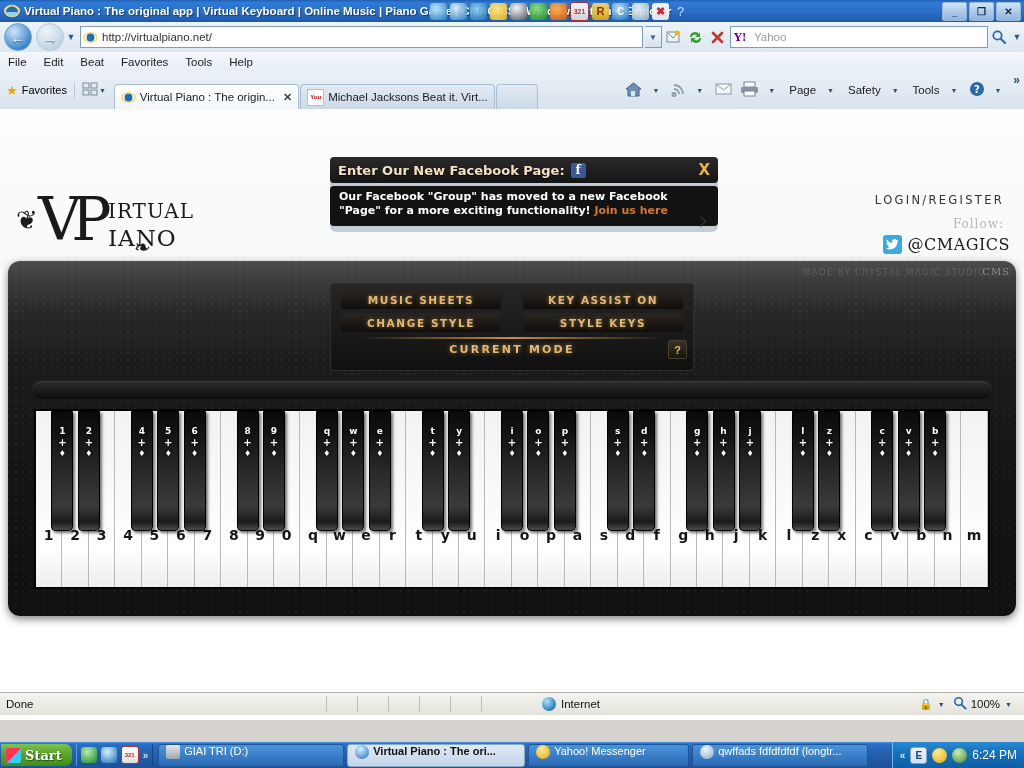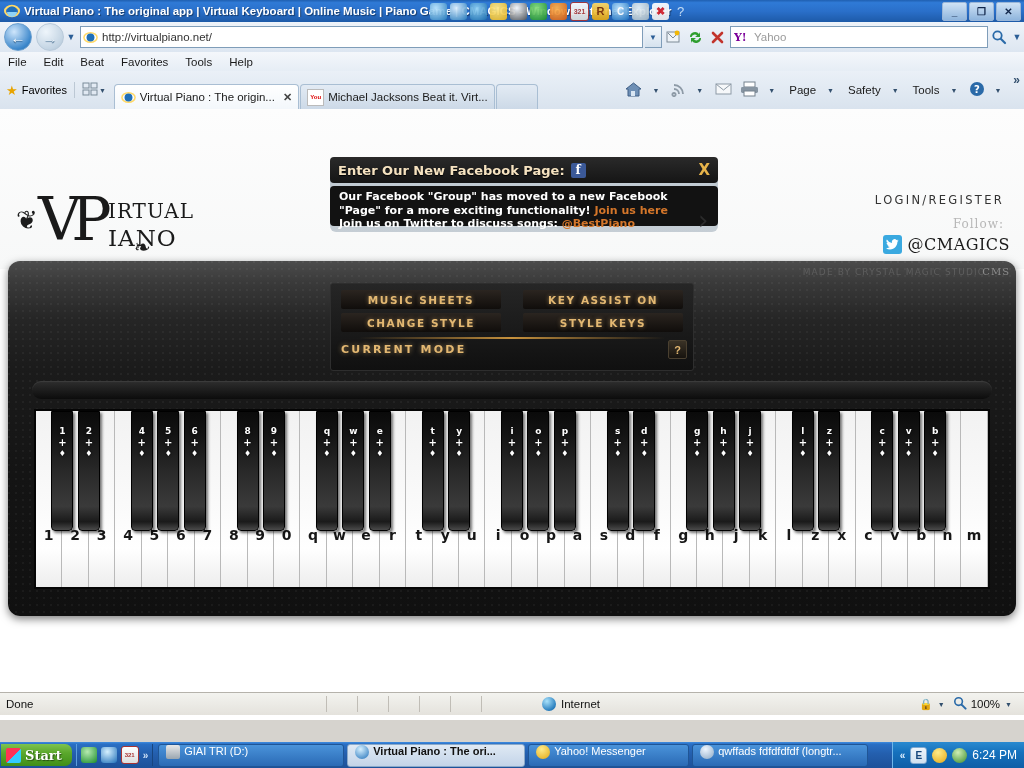--- a/index.html
+++ b/index.html
@@ -122,21 +122,21 @@
   #panel{position:absolute;left:322px;top:22px;width:364px;height:88px;
     background:linear-gradient(to bottom,#262626,#101010);border-radius:3px;
     border:1px solid #2e2e2e;padding:6px 10px;box-sizing:border-box;}
   .prow{display:flex;justify-content:space-between;margin-bottom:4px;}
   .pbtn{width:160px;height:19px;display:flex;align-items:center;justify-content:center;
     background:linear-gradient(to bottom,#2b2520,#100d0b);border-radius:2px;
     color:#e3b872;font-weight:bold;font-size:10.5px;letter-spacing:1.6px;
     font-family:"DejaVu Sans",sans-serif;text-shadow:0 0 4px rgba(227,184,114,.55);}
   #mode-sep{height:2px;margin:5px 18px 4px 18px;
     background:linear-gradient(to right,transparent,#6b5129,#c6913d,#6b5129,transparent);}
-  #mode-row{display:flex;align-items:center;justify-content:flex-start;position:relative;}
+  #mode-row{display:flex;align-items:center;justify-content:center;position:relative;}
   #current-mode{color:#e3b872;font-weight:bold;font-size:11px;letter-spacing:2.2px;
     font-family:"DejaVu Sans",sans-serif;text-shadow:0 0 5px rgba(227,184,114,.6);}
   #help-btn{position:absolute;right:-4px;top:-3px;width:17px;height:17px;border-radius:2px;
     background:linear-gradient(to bottom,#3a3226,#17130e);border:1px solid #4a4030;
     color:#e3b872;font-weight:bold;font-size:11px;display:flex;align-items:center;justify-content:center;}
   #rail{position:absolute;left:24px;top:120px;width:960px;height:18px;border-radius:9px;
     background:linear-gradient(to bottom,#2e2e2e,#0c0c0c);box-shadow:inset 0 1px 1px rgba(255,255,255,.08);}
   #keybed{position:absolute;left:26px;top:148px;width:956px;height:180px;background:#050505;
     padding:2px;box-sizing:border-box;}
   #whites{position:relative;width:100%;height:100%;display:flex;}
@@ -374,24 +374,20 @@
       <span id="banner-title">Enter Our New Facebook Page:</span>
       <span id="fb-icon">f</span>
     </div>
     <div id="banner-close">X</div>
     <div id="banner-body">
       <div>Our Facebook "Group" has moved to a new Facebook</div>
       <div>
         <span>"Page" for a more exciting functionality!</span>
         <span class="blink">Join us here</span>
       </div>
-      <div>
-        <span>Join us on Twitter to discuss songs:</span>
-        <span class="blink">@BestPiano</span>
-      </div>
     </div>
   </div>
   <div id="banner-next">›</div>
 
   <div id="login-register">LOGIN/REGISTER</div>
   <div id="follow-lbl">Follow:</div>
   <div id="follow-row">
     <span id="tw-icon">
       <svg width="13" height="11" viewBox="0 0 13 11">
           <path d="M12.6 1.4c-.5.2-1 .4-1.5.4.5-.3.9-.8 1.1-1.4-.5.3-1.1.5-1.7.7A2.6 2.6 0 0 0 6 3.5c0 .2 0 .4.1.6A7.4 7.4 0 0 1 .9.5a2.6 2.6 0 0 0 .8 3.5c-.4 0-.8-.1-1.2-.3a2.6 2.6 0 0 0 2.1 2.6c-.4.1-.8.1-1.2 0a2.6 2.6 0 0 0 2.4 1.8A5.2 5.2 0 0 1 0 9.2a7.4 7.4 0 0 0 4 1.2c4.8 0 7.4-4 7.4-7.4v-.3c.5-.4.9-.8 1.2-1.3z" fill="#fff"></path>

